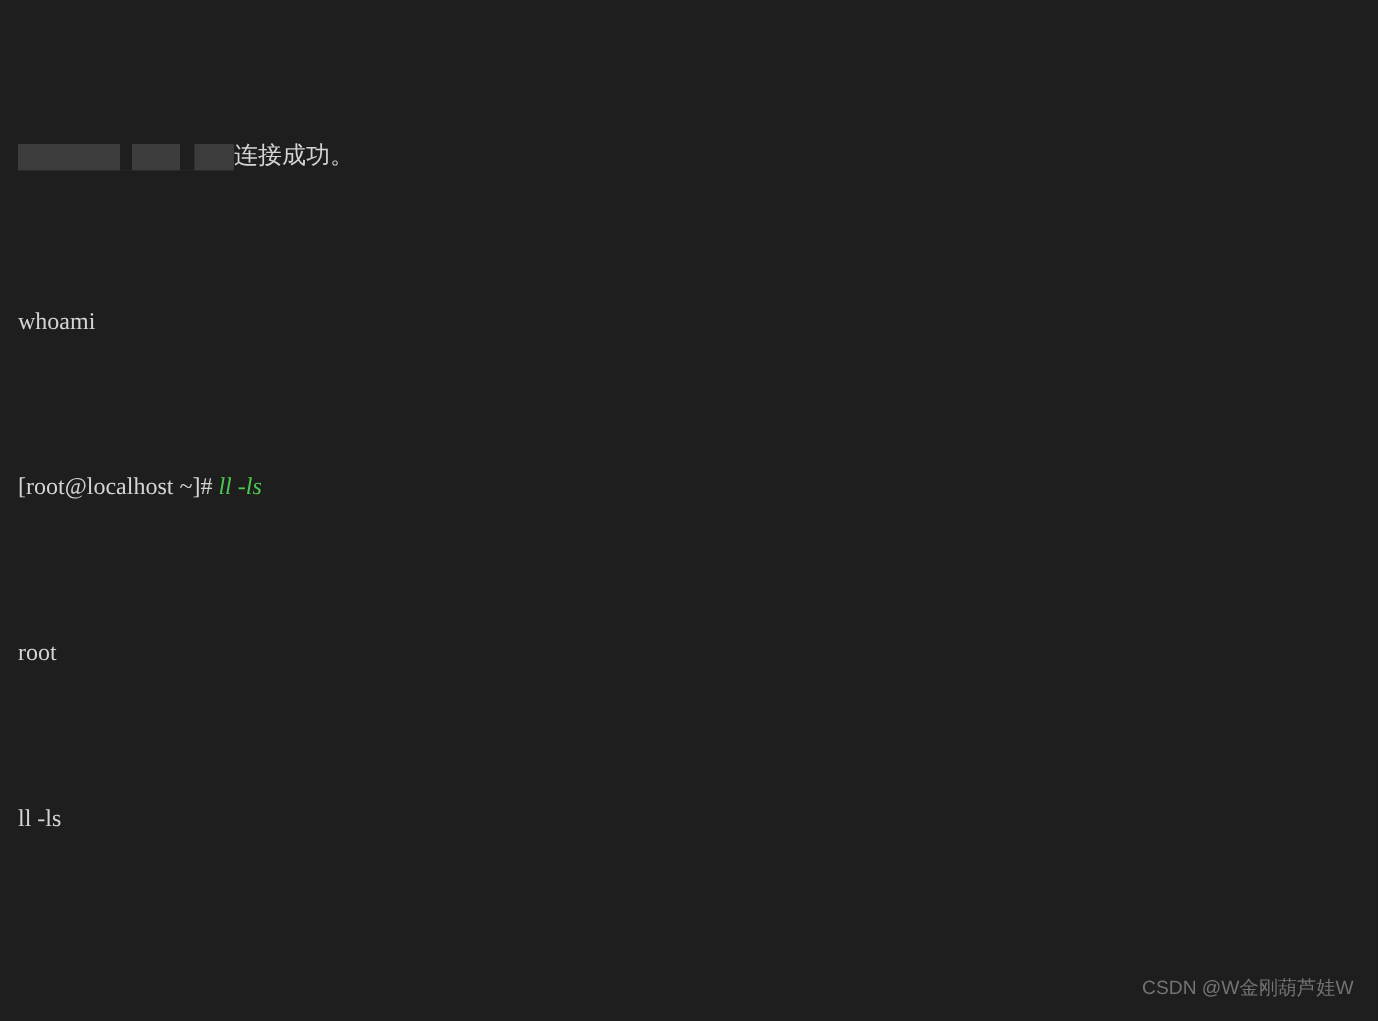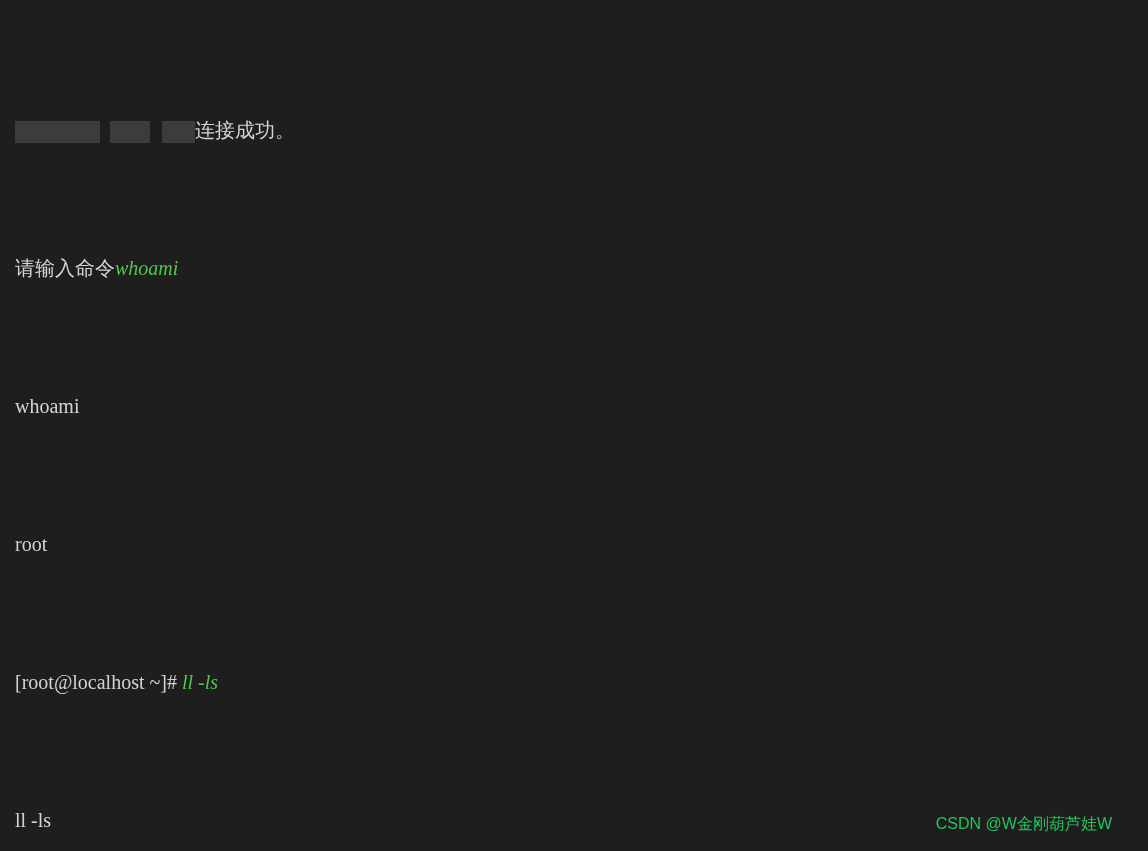--- a/index.html
+++ b/index.html
@@ -43,34 +43,33 @@
       position: absolute;
       background: #1e1e1e;
       top: 0;
       height: 100%;
     }
     .redacted::before { left: 85px; width: 10px; }
     .redacted::after { left: 135px; width: 12px; }
     .watermark {
       position: absolute;
       bottom: 8px;
-      right: 36px;
-      color: #22c55e;
+      right: 20px;
+      color: #737373;
       font-size: 16px;
       font-family: Arial, sans-serif;
     }
   </style>
 </head>
 <body>
 
 <div class="terminal">
   <span class="line"><span class="redacted"></span><span>连接成功。</span></span>
-  <span class="line"><span>请输入命令</span><span class="green">whoami</span></span>
   <span class="line">whoami</span>
+  <span class="line"><span>[root@localhost ~]# </span><span class="green">ll -ls</span></span>
   <span class="line">root</span>
-  <span class="line"><span>[root@localhost ~]# </span><span class="green">ll -ls</span></span>
   <span class="line">ll -ls</span>
   
   
   
 </div>
 
 <div class="watermark">CSDN @W金刚葫芦娃W</div>
 
 </body></html>

